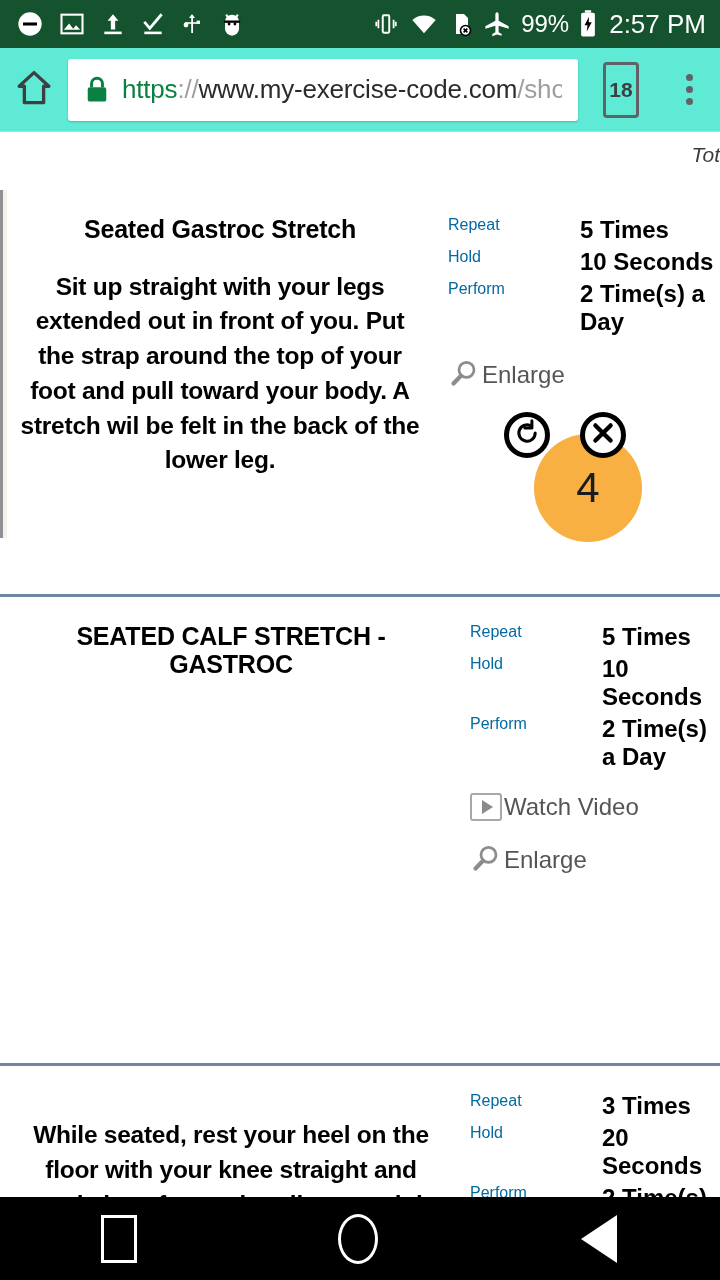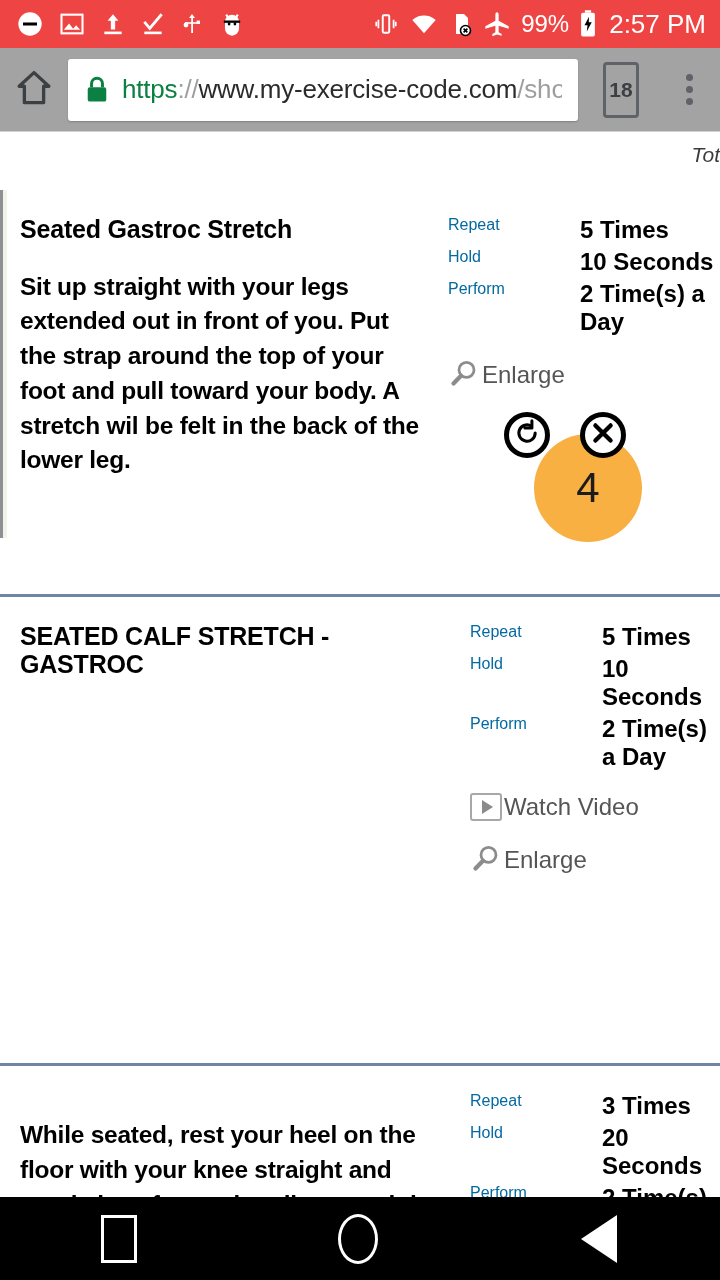--- a/index.html
+++ b/index.html
@@ -7,35 +7,35 @@
     width: 720px; height: 1280px;
     font-family: "Liberation Sans", sans-serif;
     background: #ffffff;
     overflow: hidden;
   }
 
   
   .status-bar {
     position: absolute; top: 0; left: 0;
     width: 720px; height: 48px;
-    background: #ef4444;
+    background: #14532d;
     display: flex; align-items: center;
     padding: 0 10px;
   }
   .status-left { display: flex; align-items: center; gap: 14px; flex: 1; padding-left: 6px; }
   .status-right { display: flex; align-items: center; gap: 10px; padding-right: 4px; }
   .si { display: inline-flex; align-items: center; justify-content: center; }
   .status-text { color: #ffffff; font-size: 24px; letter-spacing: 0; }
   .clock { color: #ffffff; font-size: 26px; margin-left: 2px; }
 
   
   .browser-bar {
     position: absolute; top: 48px; left: 0;
     width: 720px; height: 84px;
-    background: #a3a3a3;
+    background: #5eead4;
     display: flex; align-items: center;
     border-bottom: 1px solid #d0d0d0;
   }
   .home-btn { width: 68px; display: flex; align-items: center; justify-content: center; }
   .omnibox {
     flex: 1;
     height: 62px;
     background: #ffffff;
     border-radius: 3px;
     box-shadow: 0 1px 2px rgba(0,0,0,0.22);
@@ -94,21 +94,21 @@
     font-style: italic;
   }
 
   .exercise {
     position: relative;
     display: flex;
     padding: 0;
   }
   .divider { width: 720px; height: 3px; background: #6e86a4; }
 
-  .ex-left { width: 462px; padding: 26px 20px 0 20px; }
+  .ex-left { width: 462px; padding: 26px 20px 0 20px; text-align: center; }
   .ex-right { flex: 1; padding: 26px 0 0 8px; }
 
   .ex-title {
     font-size: 25px; font-weight: bold; color: #000000;
     letter-spacing: -0.2px; line-height: 1.1;
   }
   .ex-desc {
     margin-top: 26px;
     font-size: 24.5px; font-weight: bold; color: #000000;
     line-height: 1.42; letter-spacing: -0.25px;

